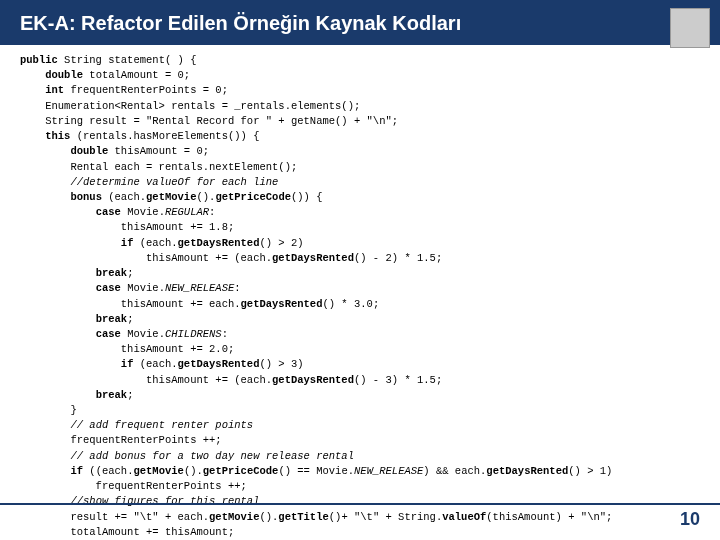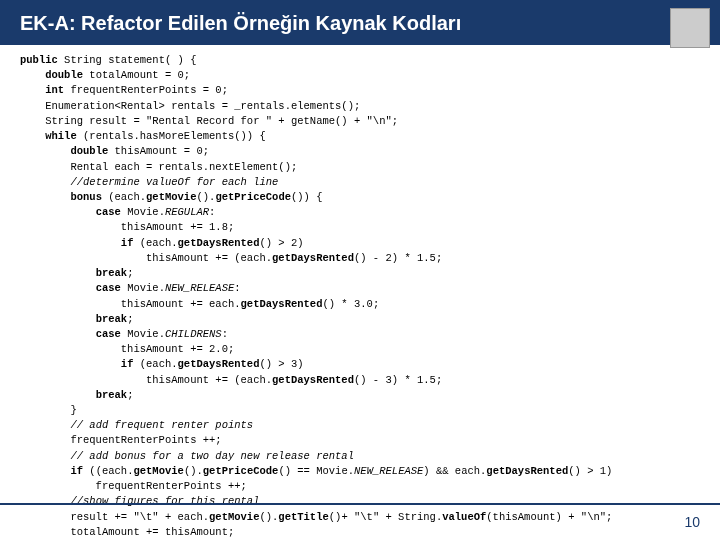--- a/index.html
+++ b/index.html
@@ -54,22 +54,22 @@
     .code-block .kw {
       font-weight: bold;
       color: #000000;
       text-align: right;
     }
 
     .page-number {
       position: absolute;
       bottom: 10px;
       right: 20px;
-      font-size: 14px;
-      font-weight: normal;
+      font-size: 18px;
+      font-weight: bold;
       color: #1a3a6b;
     }
 
     .slide-footer-line {
       position: absolute;
       bottom: 35px;
       left: 0;
       right: 0;
       height: 2px;
       background: #1a3a6b;
@@ -103,21 +103,21 @@
       <div class="logo-box"></div>
     </div>
   </div>
 
   <div class="content">
     <div class="code-block"><span><span class="kw">public</span> String statement( ) {</span>
 <span>    <span class="kw">double</span> totalAmount = 0;</span>
 <span>    <span class="kw">int</span> frequentRenterPoints = 0;</span>
 <span>    Enumeration&lt;Rental&gt; rentals = _rentals.elements();</span>
 <span>    String result = "Rental Record for " + getName() + "\n";</span>
-<span>    <span class="kw">while</span> (rentals.hasMoreElements()) {</span>
+<span>    <span class="kw">this</span> (rentals.hasMoreElements()) {</span>
 <span>        <span class="kw">double</span> thisAmount = 0;</span>
 <span>        Rental each = rentals.nextElement();</span>
 <span>        <em>//determine valueOf for each line</em></span>
 <span>        <span class="kw">bonus</span> (each.<strong>getMovie</strong>().<strong>getPriceCode</strong>()) {</span>
 <span>            <span class="kw">case</span> Movie.<em>REGULAR</em>:</span>
 <span>                thisAmount += 1.8;</span>
 <span>                <span class="kw">if</span> (each.<strong>getDaysRented</strong>() &gt; 2)</span>
 <span>                    thisAmount += (each.<strong>getDaysRented</strong>() - 2) * 1.5;</span>
 <span>            <span class="kw">break</span>;</span>
 <span>            <span class="kw">case</span> Movie.<em>NEW_RELEASE</em>:</span>

